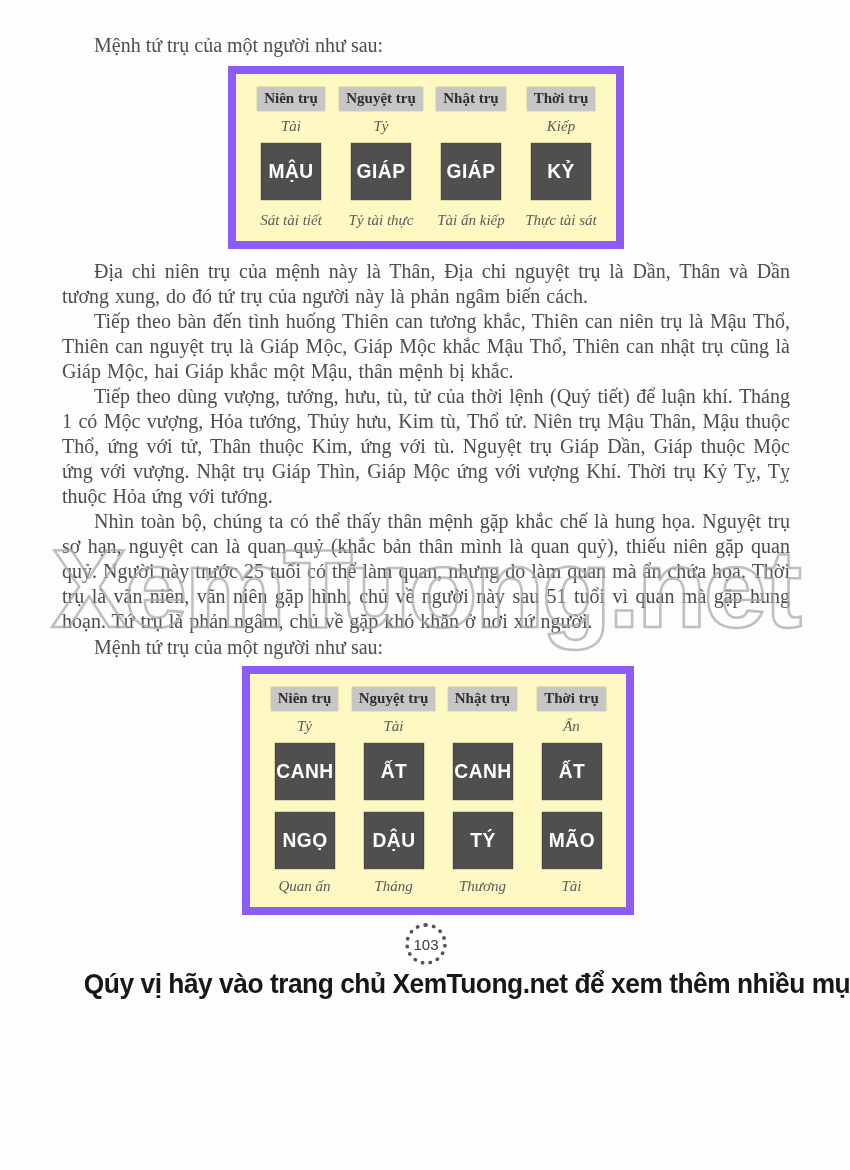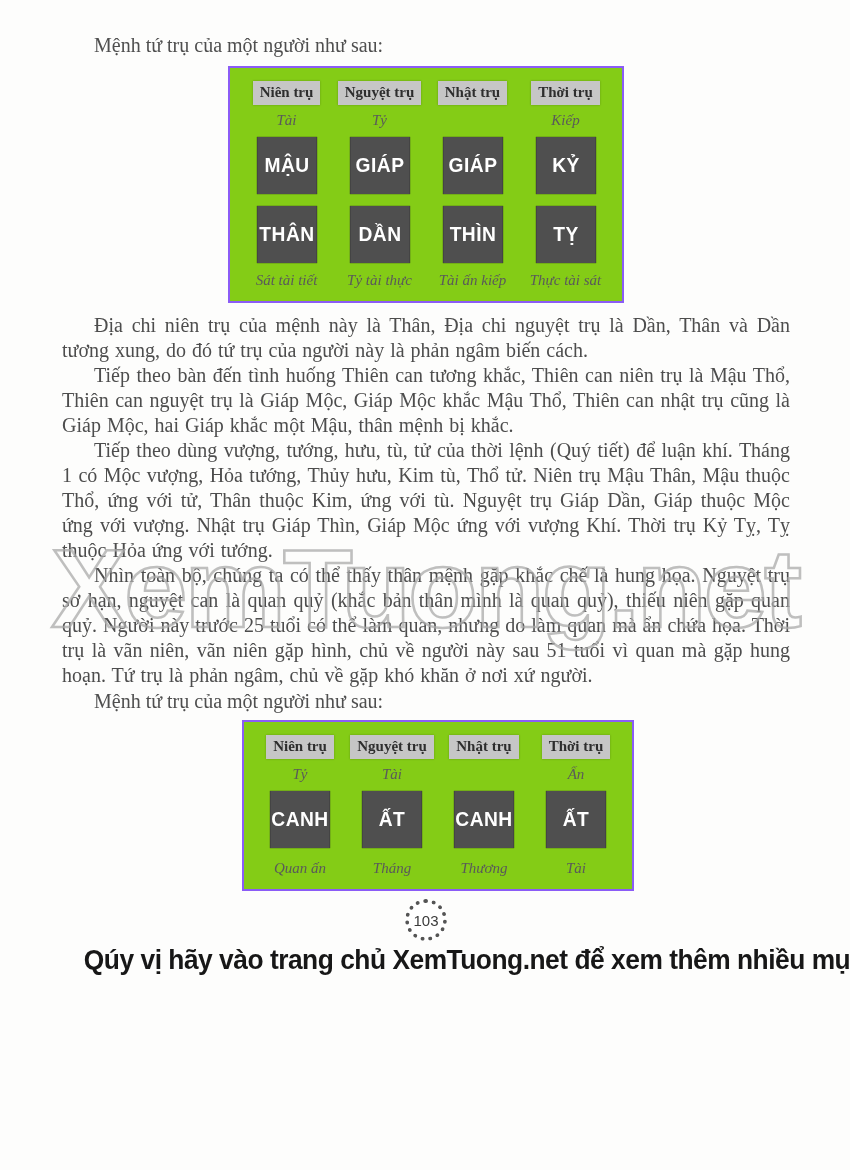--- a/index.html
+++ b/index.html
@@ -12,22 +12,22 @@
     color:#4a4a4a;
   }
   .content{padding:32px 60px 0 62px;position:relative;z-index:2;}
   .intro{
     font-size:20px;line-height:26px;
     text-indent:32px;color:#4f4f4f;
   }
   
   .ftable{
     box-sizing:border-box;
-    border:2px solid #8b5cf6;
-    background:#84cc16;
+    border:8px solid #8b5cf6;
+    background:#fef9c3;
     padding:13px 10px 12px 10px;
   }
   .ftable.t1{width:396px;margin:8px auto 10px auto;}
   .ftable.t2{width:392px;margin:6px auto 8px auto;transform:translateX(12px);}
   .frow{display:grid;grid-template-columns:repeat(4,1fr);align-items:center;}
   .fcell{display:flex;justify-content:center;align-items:center;}
   .chip{
     display:inline-block;
     background:#c6c6c6;
     color:#2e2e2e;
@@ -157,34 +157,20 @@
       <div class="fcell">
           <div class="pbox">GIÁP</div>
         </div>
       <div class="fcell">
           <div class="pbox">GIÁP</div>
         </div>
       <div class="fcell">
           <div class="pbox">KỶ</div>
         </div>
     </div>
-    <div class="frow boxrow last">
-      <div class="fcell">
-          <div class="pbox">THÂN</div>
-        </div>
-      <div class="fcell">
-          <div class="pbox">DẦN</div>
-        </div>
-      <div class="fcell">
-          <div class="pbox">THÌN</div>
-        </div>
-      <div class="fcell">
-          <div class="pbox">TỴ</div>
-        </div>
-    </div>
     <div class="frow botlabels">
       <div class="fcell">
           <span class="ital">Sát tài tiết</span>
         </div>
       <div class="fcell">
           <span class="ital">Tỷ tài thực</span>
         </div>
       <div class="fcell">
           <span class="ital">Tài ấn kiếp</span>
         </div>
@@ -237,20 +223,34 @@
       <div class="fcell">
           <div class="pbox">ẤT</div>
         </div>
       <div class="fcell">
           <div class="pbox">CANH</div>
         </div>
       <div class="fcell">
           <div class="pbox">ẤT</div>
         </div>
     </div>
+    <div class="frow boxrow last">
+      <div class="fcell">
+          <div class="pbox">NGỌ</div>
+        </div>
+      <div class="fcell">
+          <div class="pbox">DẬU</div>
+        </div>
+      <div class="fcell">
+          <div class="pbox">TÝ</div>
+        </div>
+      <div class="fcell">
+          <div class="pbox">MÃO</div>
+        </div>
+    </div>
     <div class="frow botlabels">
       <div class="fcell">
           <span class="ital">Quan ấn</span>
         </div>
       <div class="fcell">
           <span class="ital">Tháng</span>
         </div>
       <div class="fcell">
           <span class="ital">Thương</span>
         </div>

